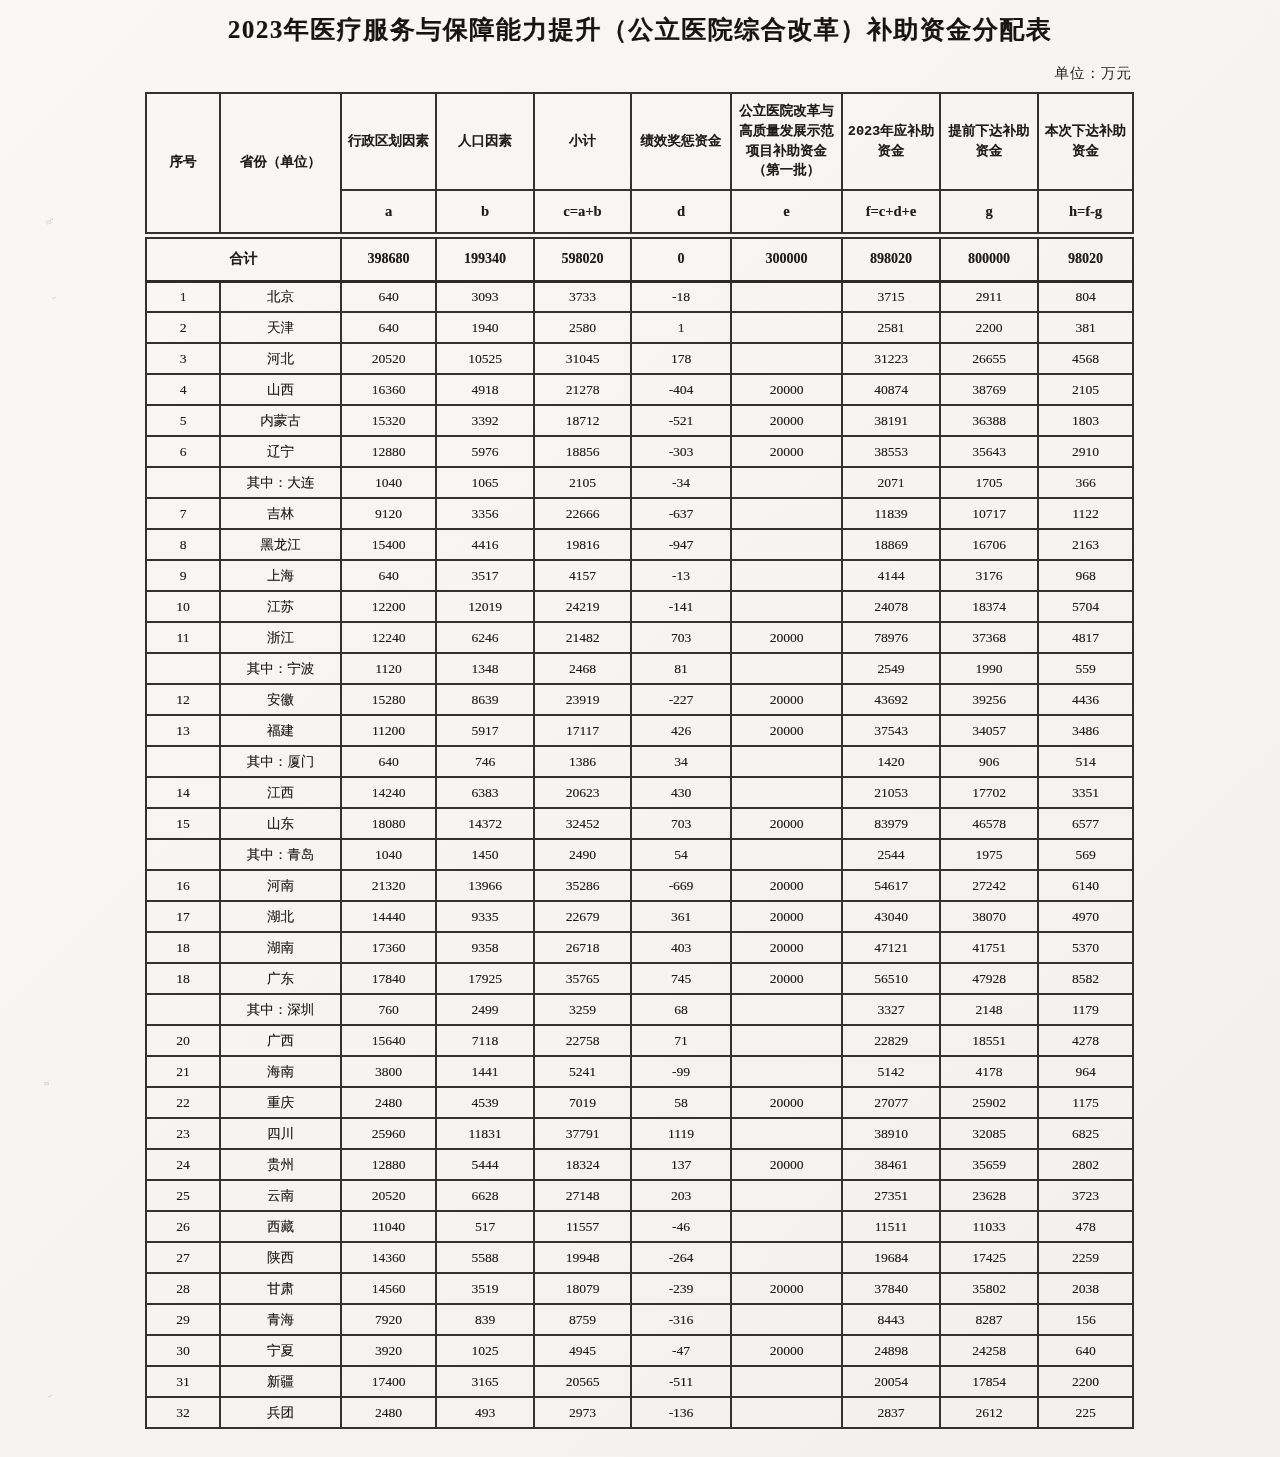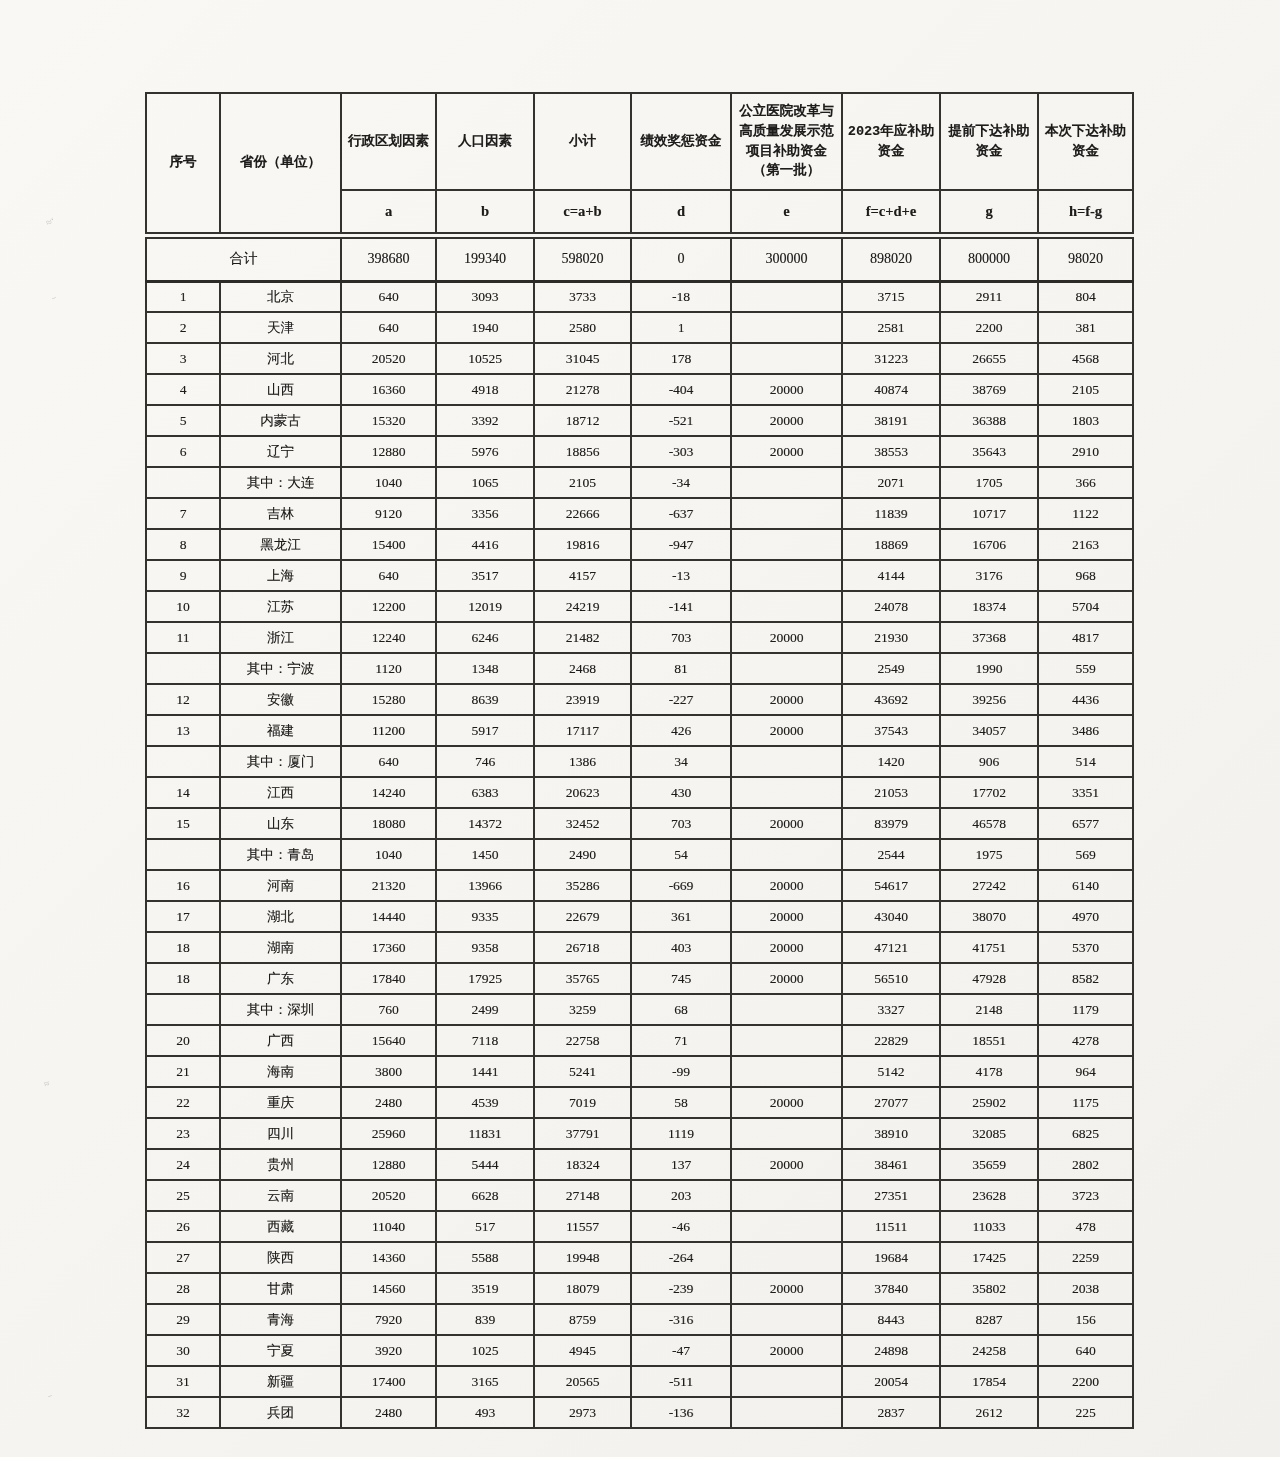--- a/index.html
+++ b/index.html
@@ -38,21 +38,21 @@
   thead th.main-h {
     height:97px;
     font-size:13.5px; font-weight:bold; line-height:1.45;font-family:Liberation Mono, monospace;
   }
   thead tr.formula-row th {
     height:45px;
     font-size:14.5px; font-weight:bold;
   }
   tr.total-row td {
     height:46px;
-    font-size:14px; font-weight:normal;
+    font-size:14px; font-weight:bold;
     border-top:7px double #34322e;
     border-bottom:3px solid #2d2b28;
   }
   tbody td {
     height:31px;
     font-size:13.5px;
   }
   .artifact {
     position:absolute; color:#9b9a96; opacity:0.55;
     font-size:10px; transform:rotate(-20deg);
@@ -62,20 +62,22 @@
 </head>
 <body>
 
 <div class="page">
 
   <span class="artifact" style="left:46px; top:216px;">≈ʻ</span>
   <span class="artifact" style="left:52px; top:294px;">⁻</span>
   <span class="artifact" style="left:44px; top:1078px;">≈</span>
   <span class="artifact" style="left:48px; top:1392px;">⁻</span>
 
+  <div class="title">2023年医疗服务与保障能力提升（公立医院综合改革）补助资金分配表</div>
+  <div class="unit-note">单位：万元</div>
 
   <table class="grid">
     <colgroup>
       <col style="width:74px">
         <col style="width:121px">
         <col style="width:95px">
       <col style="width:98px">
         <col style="width:97px">
         <col style="width:100px">
       <col style="width:111px">
@@ -252,21 +254,21 @@
           <td>5704</td>
         </tr>
         <tr>
           <td>11</td>
           <td>浙江</td>
           <td>12240</td>
           <td>6246</td>
           <td>21482</td>
           <td>703</td>
           <td>20000</td>
-          <td>21930</td>
+          <td>78976</td>
           <td>37368</td>
           <td>4817</td>
         </tr>
         <tr>
           <td></td>
           <td>其中：宁波</td>
           <td>1120</td>
           <td>1348</td>
           <td>2468</td>
           <td>81</td>

